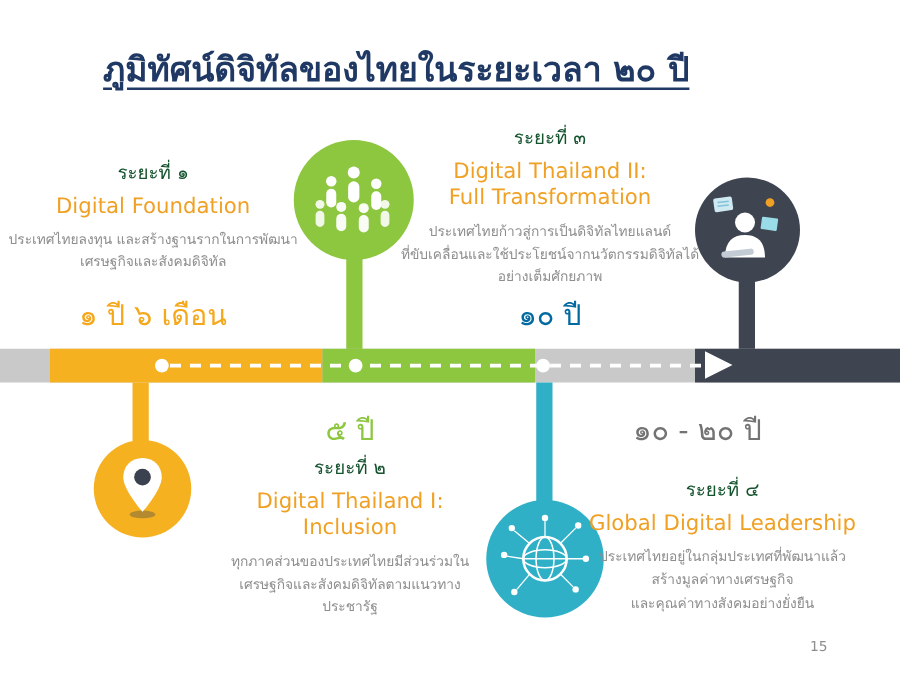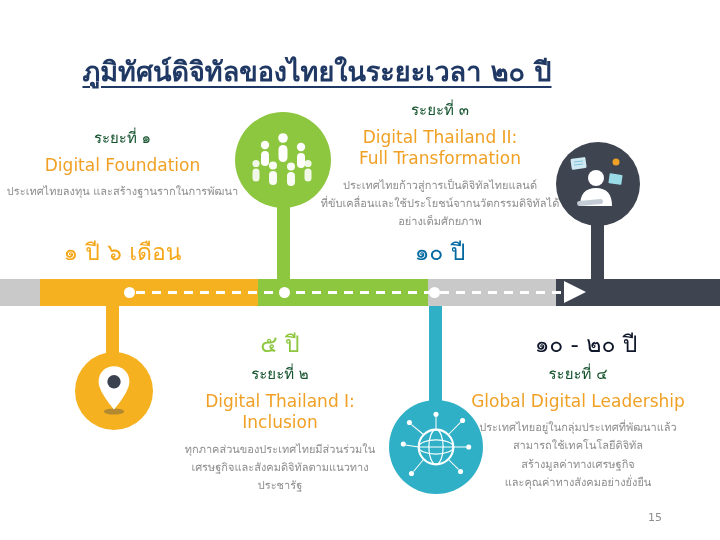--- a/index.html
+++ b/index.html
@@ -1,20 +1,20 @@
 <!DOCTYPE html>
 <html><head>
 <meta charset="utf-8">
 <style>
   * { margin:0; padding:0; box-sizing:border-box; }
   html,body { background:#ffffff; }
   body { font-family:"DejaVu Sans","Liberation Sans",sans-serif; }
   .slide { position:relative; width:720px; height:540px; background:#ffffff; overflow:hidden; }
 
-  .title { position:absolute; top:50px; left:0; width:634px; text-align:center;
+  .title { position:absolute; top:34px; left:0; width:634px; text-align:center;
            font-size:27px; font-weight:bold; color:#1f3864;
            text-decoration:underline; text-underline-offset:5px; }
 
   
   .track { position:absolute; left:0; top:279px; width:720px; height:27px; background:#c9c9c9; }
   .seg { position:absolute; top:279px; height:27px; }
   .seg-yellow { left:40px;  width:218px; background:#f5b120; }
   .seg-green  { left:258px; width:170px; background:#8dc63f; }
   .seg-dark   { left:556px; width:164px; background:#3e4550; }
 
@@ -41,28 +41,28 @@
   .circle-teal   { left:389px; top:400px; width:94px; height:94px; background:#2fb0c7; }
 
   
   .phase { position:absolute; display:flex; flex-direction:column; align-items:center; text-align:center; }
   .phase-label    { font-size:15px; color:#14532d; margin-bottom:5px; }
   .phase-subtitle { font-size:17px; color:#f0a125; margin-bottom:7px; line-height:1.25; }
   .desc-line      { font-size:11px; color:#8e8e8e; line-height:1.65; white-space:nowrap; }
   .phase-1 { left:10px;  top:126px; width:225px; }
   .phase-2 { left:170px; top:362px; width:220px; }
   .phase-3 { left:325px; top:98px;  width:230px; }
-  .phase-4 { left:460px; top:362px; width:236px;text-align:right; }
+  .phase-4 { left:460px; top:380px; width:236px;text-align:right; }
   .phase-3 .phase-subtitle { max-width:185px; }
 
   .duration { position:absolute; text-align:center; font-size:23px; font-weight:normal; white-space:nowrap; }
   .duration-1 { left:10px;  top:234px; width:225px; color:#f5a81c; }
   .duration-2 { left:170px; top:326px; width:220px; color:#8dc63f; }
   .duration-3 { left:325px; top:234px; width:230px; color:#0369a1; }
-  .duration-4 { left:468px; top:326px; width:236px; color:#0f172a; }
+  .duration-4 { left:440px; top:326px; width:236px; color:#737373; }
 
   .page-num { position:absolute; right:58px; bottom:16px; font-size:11px; color:#8e8e8e; }
 </style>
 </head>
 <body>
 
 <div class="slide">
 
   <div class="title">ภูมิทัศน์ดิจิทัลของไทยในระยะเวลา ๒๐ ปี</div>
 
@@ -160,20 +160,21 @@
           <circle cx="14" cy="43" r="2.5"></circle>
         <circle cx="20" cy="22" r="2.5"></circle>
       </g>
     </svg>
   </div>
 
   <div class="phase phase-1">
     <div class="phase-label">ระยะที่ ๑</div>
     <div class="phase-subtitle">Digital Foundation</div>
     <div class="desc-line">ประเทศไทยลงทุน และสร้างฐานรากในการพัฒนา</div>
+    <div class="desc-line">เศรษฐกิจและสังคมดิจิทัล</div>
   </div>
   <div class="duration duration-1">๑ ปี ๖ เดือน</div>
 
   <div class="phase phase-3">
     <div class="phase-label">ระยะที่ ๓</div>
     <div class="phase-subtitle">Digital Thailand II: Full Transformation</div>
     <div class="desc-line">ประเทศไทยก้าวสู่การเป็นดิจิทัลไทยแลนด์</div>
     <div class="desc-line">ที่ขับเคลื่อนและใช้ประโยชน์จากนวัตกรรมดิจิทัลได้</div>
     <div class="desc-line">อย่างเต็มศักยภาพ</div>
   </div>
@@ -186,20 +187,19 @@
     <div class="desc-line">ทุกภาคส่วนของประเทศไทยมีส่วนร่วมใน</div>
     <div class="desc-line">เศรษฐกิจและสังคมดิจิทัลตามแนวทาง</div>
     <div class="desc-line">ประชารัฐ</div>
   </div>
 
   <div class="duration duration-4">๑๐ - ๒๐ ปี</div>
   <div class="phase phase-4">
     <div class="phase-label">ระยะที่ ๔</div>
     <div class="phase-subtitle">Global Digital Leadership</div>
     <div class="desc-line">ประเทศไทยอยู่ในกลุ่มประเทศที่พัฒนาแล้ว</div>
-    <div class="desc-line">สามารถใช้เทคโนโลยีดิจิทัล</div>
     <div class="desc-line">สร้างมูลค่าทางเศรษฐกิจ</div>
     <div class="desc-line">และคุณค่าทางสังคมอย่างยั่งยืน</div>
   </div>
 
   <div class="page-num">15</div>
 
 </div>
 
 </body></html>

